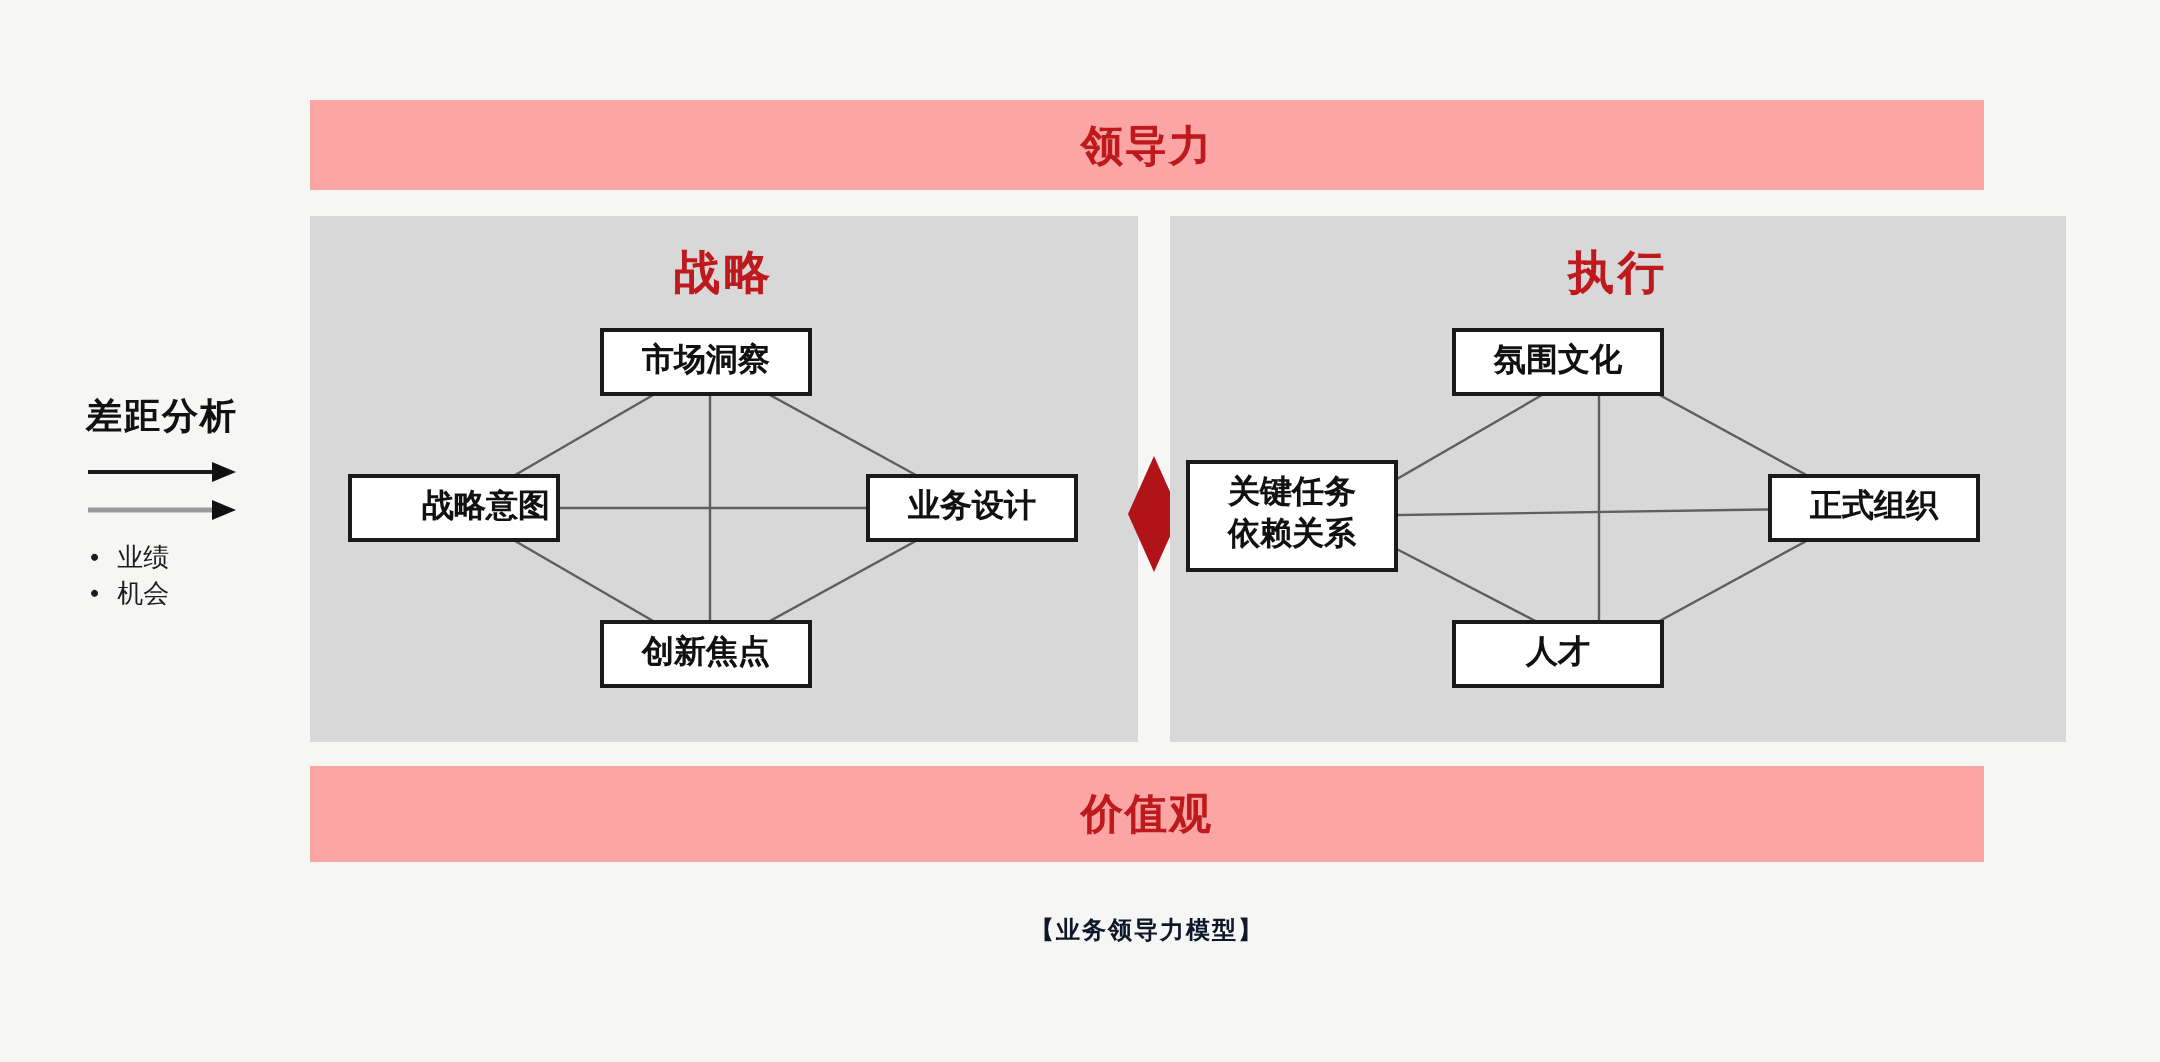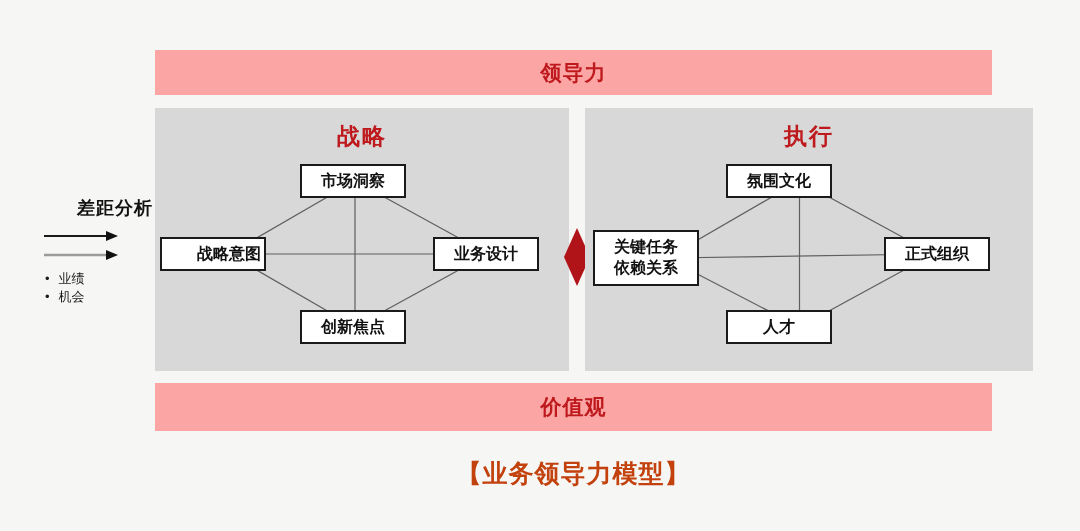--- a/index.html
+++ b/index.html
@@ -53,36 +53,36 @@
   
   .diamond {
     position: absolute; left: 564px; top: 228px;
     width: 26px; height: 58px;
     background: #b11418;
     clip-path: polygon(50% 0, 100% 50%, 50% 100%, 0 50%);
   }
 
   
   .gap-analysis { position: absolute; left: 43px; top: 196px; width: 110px; }
-  .gap-title { font-size: 18px; font-weight: 700; color: #111; letter-spacing: 1px; text-align: right; }
+  .gap-title { font-size: 18px; font-weight: 700; color: #111; letter-spacing: 1px; }
   .gap-arrows { position: absolute; left: 1px; top: 33px; }
   .gap-bullets {
     list-style: none; margin: 0; padding: 0;
     position: absolute; left: 2px; top: 74px;
   }
   .gap-bullets li {
     font-size: 13px; color: #1c1c1c; line-height: 18px;
     display: flex; align-items: center;
   }
   .gap-bullets .dot { margin-right: 9px; font-size: 13px; }
 
   
   .caption {
     position: absolute; left: 155px; top: 457px; width: 837px;
-    text-align: center; font-size: 25px; font-weight: 700; color: #c2410c;
+    text-align: center; font-size: 12px; font-weight: 700; color: #0f172a;
     letter-spacing: 1px;
   }
 </style>
 </head>
 <body>
 
 <div class="stage">
 
   <div class="bar top-bar">
     <span class="bar-label">领导力</span>
@@ -118,21 +118,21 @@
       <line x1="198" y1="73" x2="72" y2="146"></line>
       <line x1="198" y1="73" x2="331" y2="146"></line>
       <line x1="198" y1="73" x2="198" y2="219"></line>
       <line x1="72" y1="146" x2="331" y2="146"></line>
       <line x1="72" y1="146" x2="198" y2="219"></line>
       <line x1="198" y1="219" x2="331" y2="146"></line>
     </svg>
     <div class="node" style="left:145px; top:56px;">
       <span>市场洞察</span>
     </div>
-    <div class="node" style="left:5px; top:129px;padding-left:32px;">
+    <div class="node" style="left:19px; top:129px;padding-left:32px;">
       <span>战略意图</span>
     </div>
     <div class="node" style="left:278px; top:129px;">
       <span>业务设计</span>
     </div>
     <div class="node" style="left:145px; top:202px;">
       <span>创新焦点</span>
     </div>
   </section>
 

